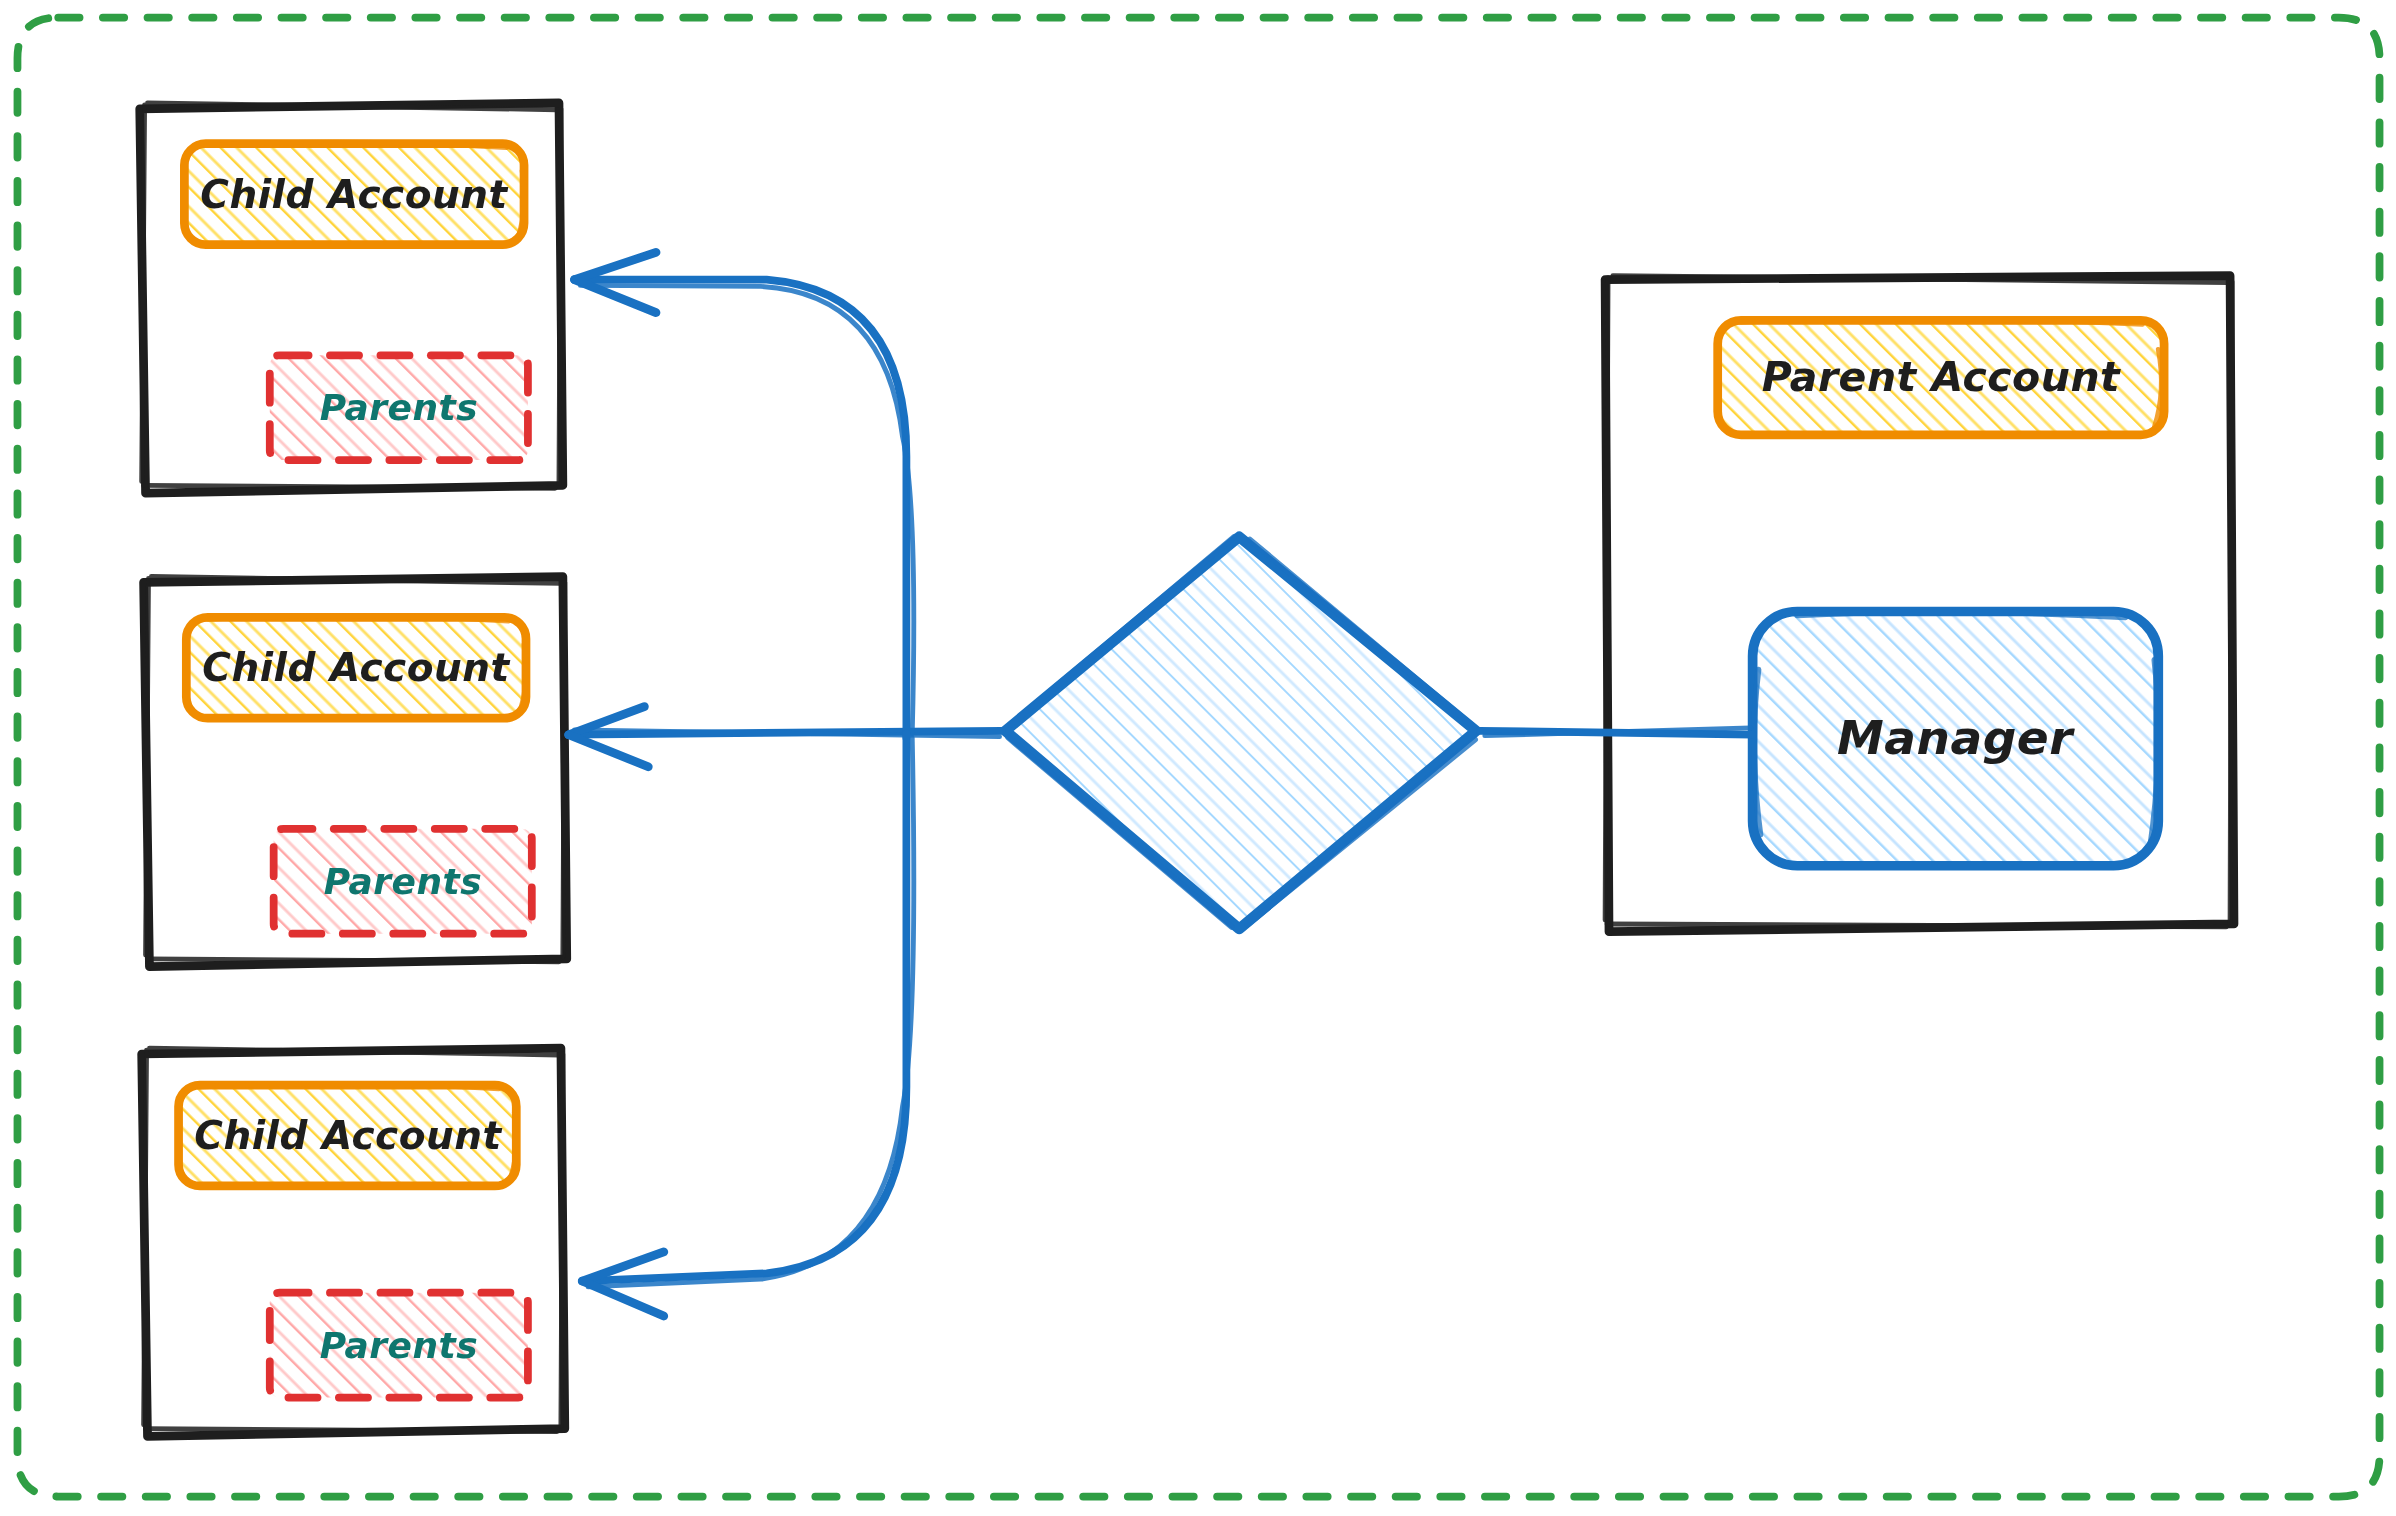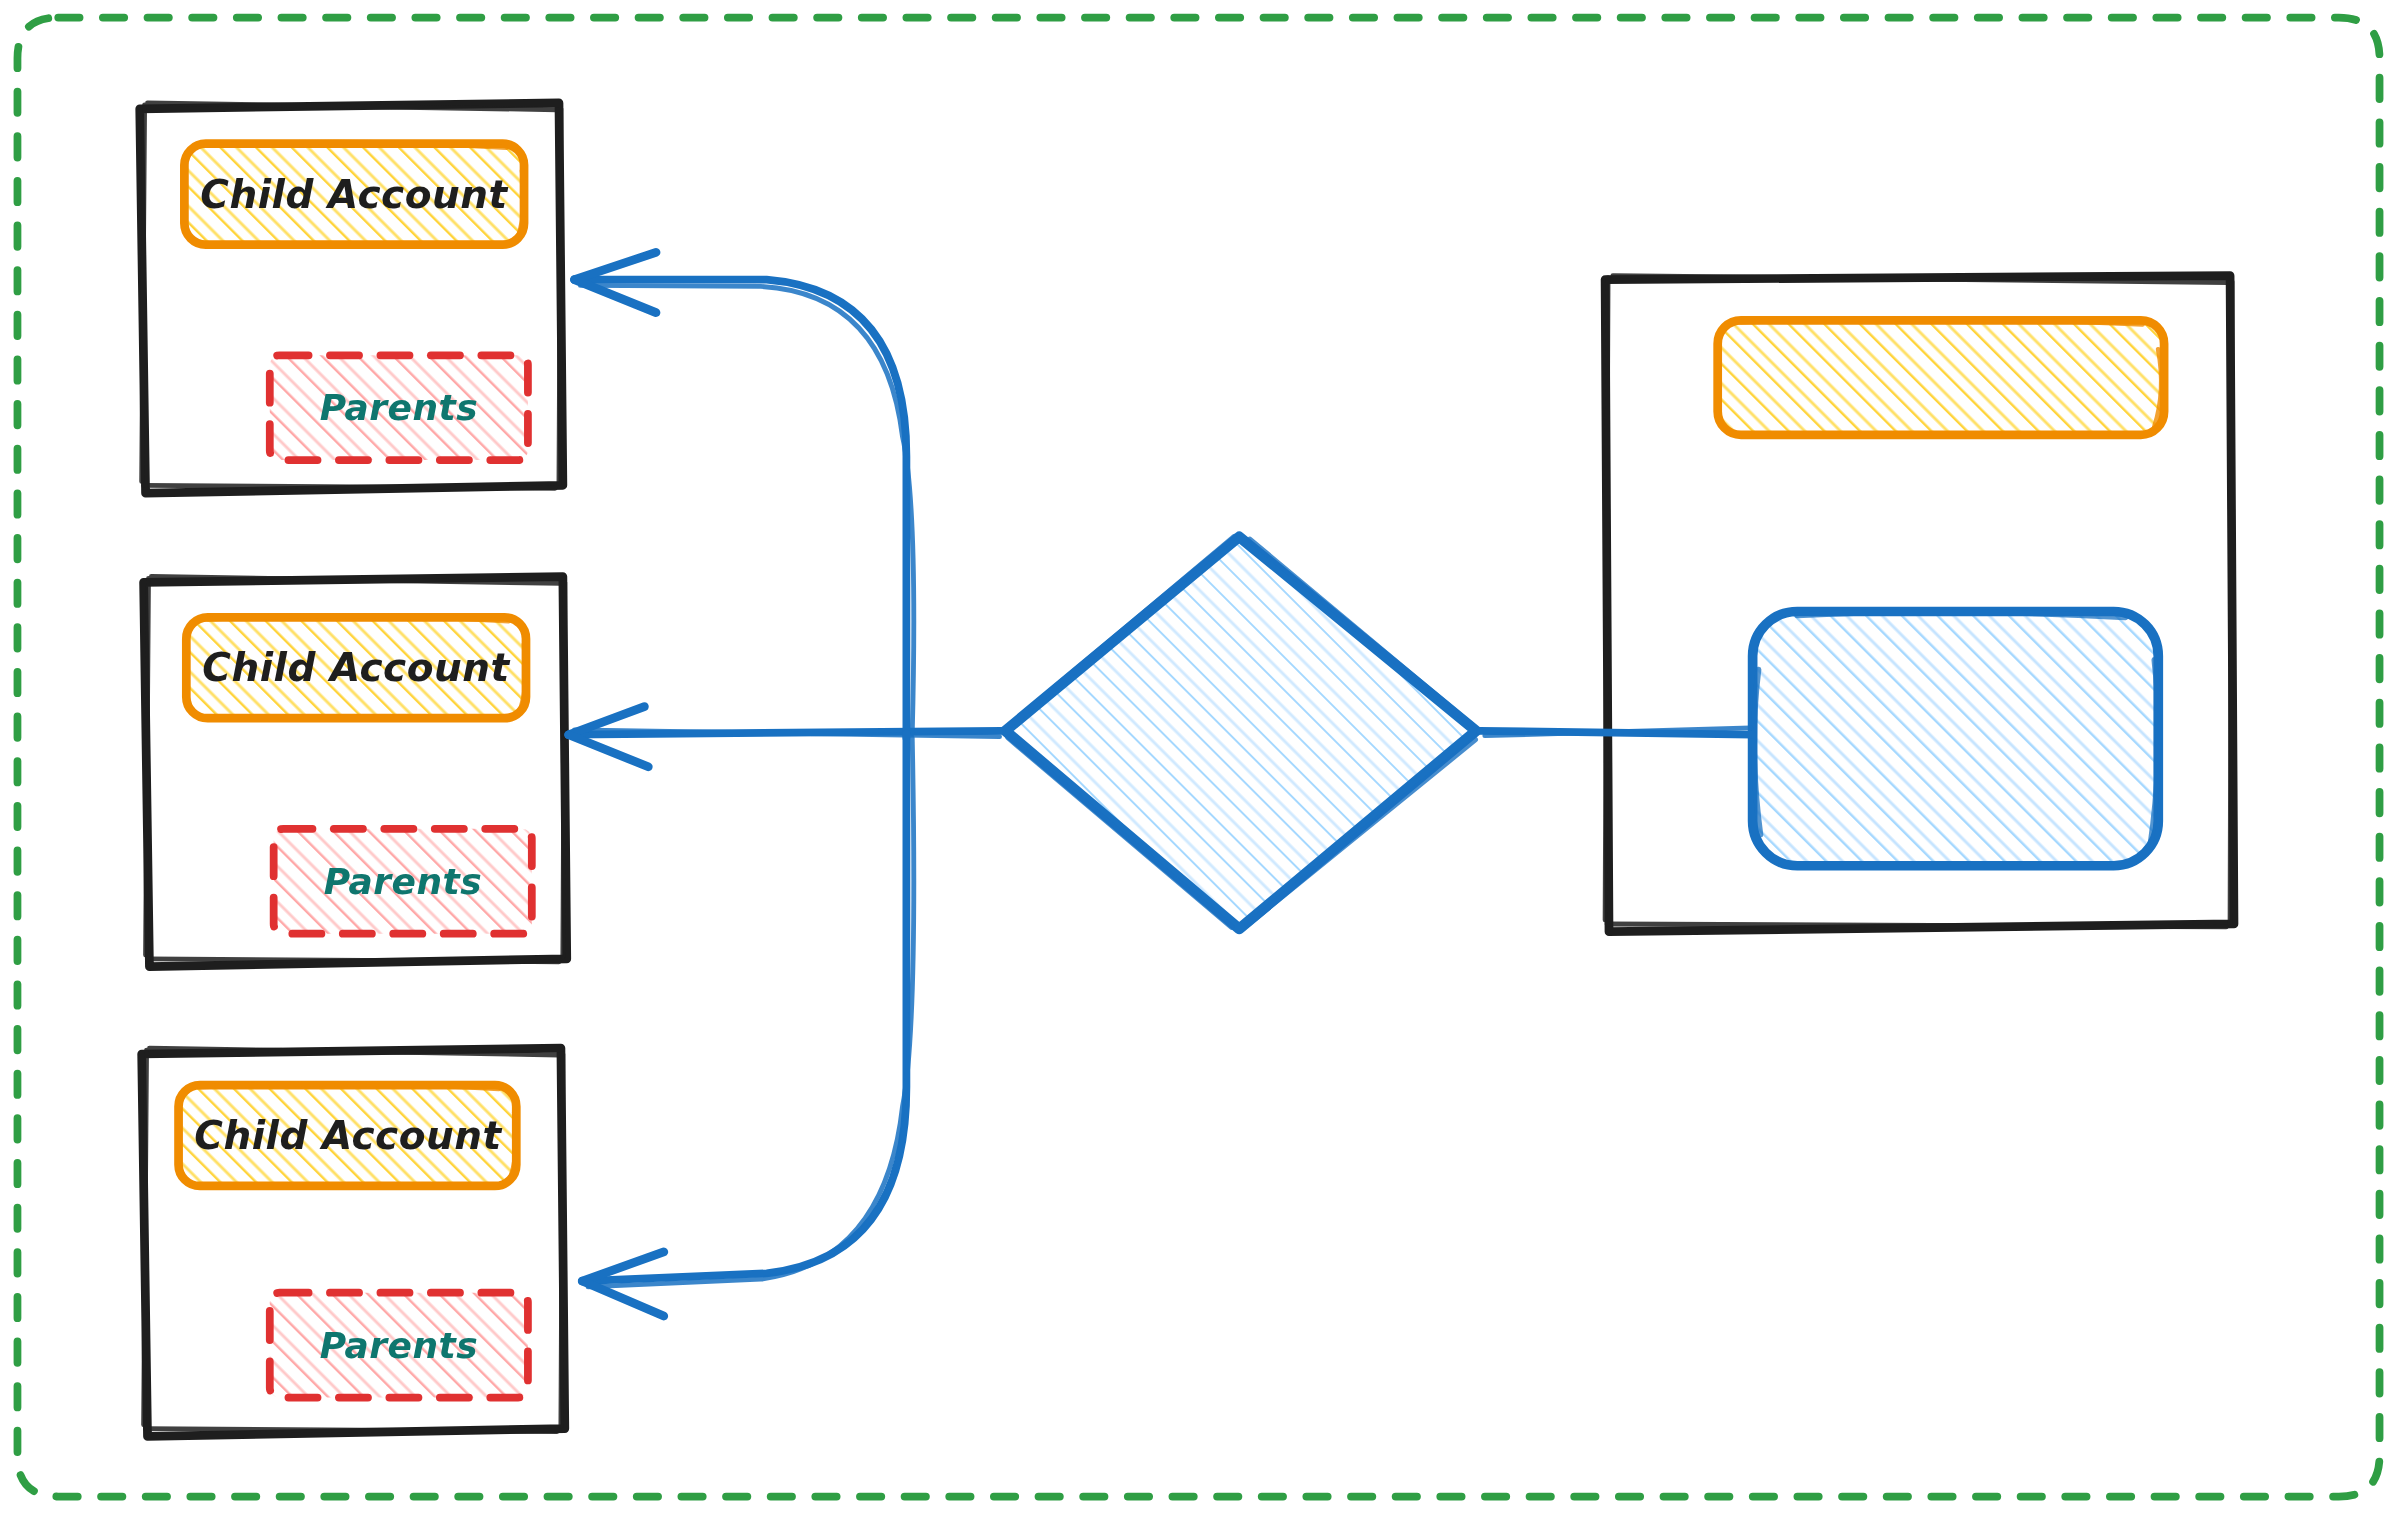--- a/index.html
+++ b/index.html
@@ -172,16 +172,18 @@
 
   <div class="label lbl-dark" style="left:184px; top:144px; width:340px; height:101px; font-size:39px;">Child Account</div>
   <div class="label lbl-red" style="left:270px; top:355px; width:258px; height:105px; font-size:36px;">Parents</div>
 
   <div class="label lbl-dark" style="left:186px; top:617px; width:340px; height:101px; font-size:39px;">Child Account</div>
   <div class="label lbl-red" style="left:274px; top:829px; width:258px; height:105px; font-size:36px;">Parents</div>
 
   <div class="label lbl-dark" style="left:179px; top:1085px; width:338px; height:101px; font-size:39px;">Child Account</div>
   <div class="label lbl-red" style="left:270px; top:1293px; width:258px; height:105px; font-size:36px;">Parents</div>
 
+  <div class="label lbl-dark" style="left:1718px; top:320px; width:446px; height:115px; font-size:41px;">Parent Account</div>
+  <div class="label lbl-dark" style="left:1752px; top:611px; width:406px; height:254px; font-size:47px;">Manager</div>
 
 
 </div>
 
 
 </body></html>

